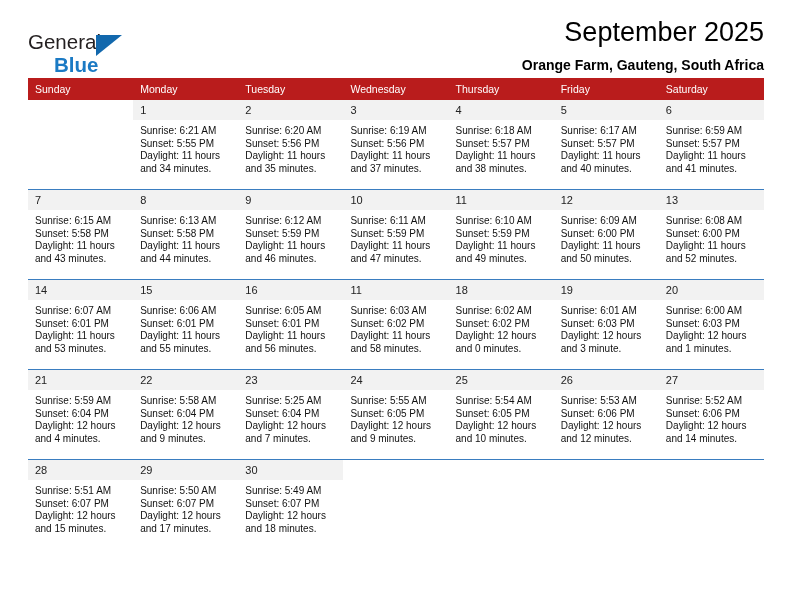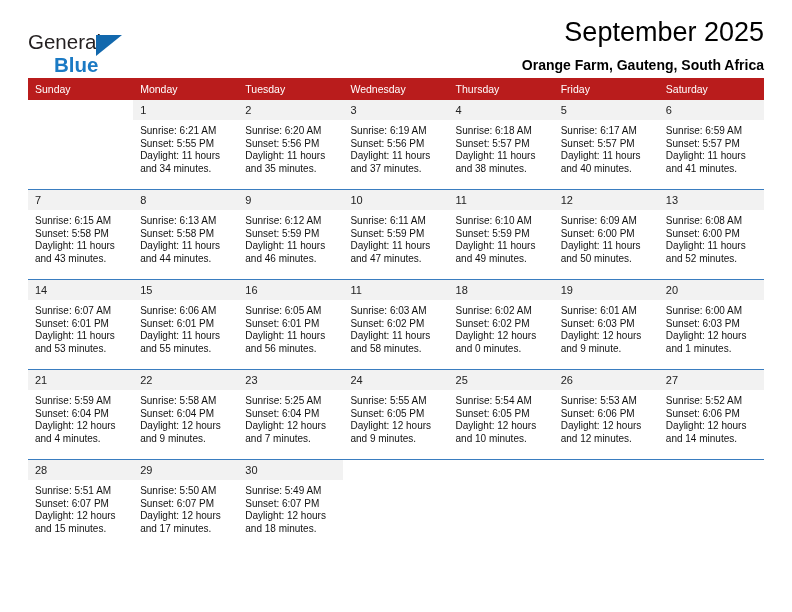--- a/index.html
+++ b/index.html
@@ -334,21 +334,21 @@
               <div>Daylight: 12 hours</div>
               <div>and 0 minutes.</div>
             </div>
           </td>
           <td>
             <div class="daynum">19</div>
             <div class="dayinfo">
               <div>Sunrise: 6:01 AM</div>
               <div>Sunset: 6:03 PM</div>
               <div>Daylight: 12 hours</div>
-              <div>and 9 minute.</div>
+              <div>and 3 minute.</div>
             </div>
           </td>
           <td>
             <div class="daynum">20</div>
             <div class="dayinfo">
               <div>Sunrise: 6:00 AM</div>
               <div>Sunset: 6:03 PM</div>
               <div>Daylight: 12 hours</div>
               <div>and 1 minutes.</div>
             </div>

